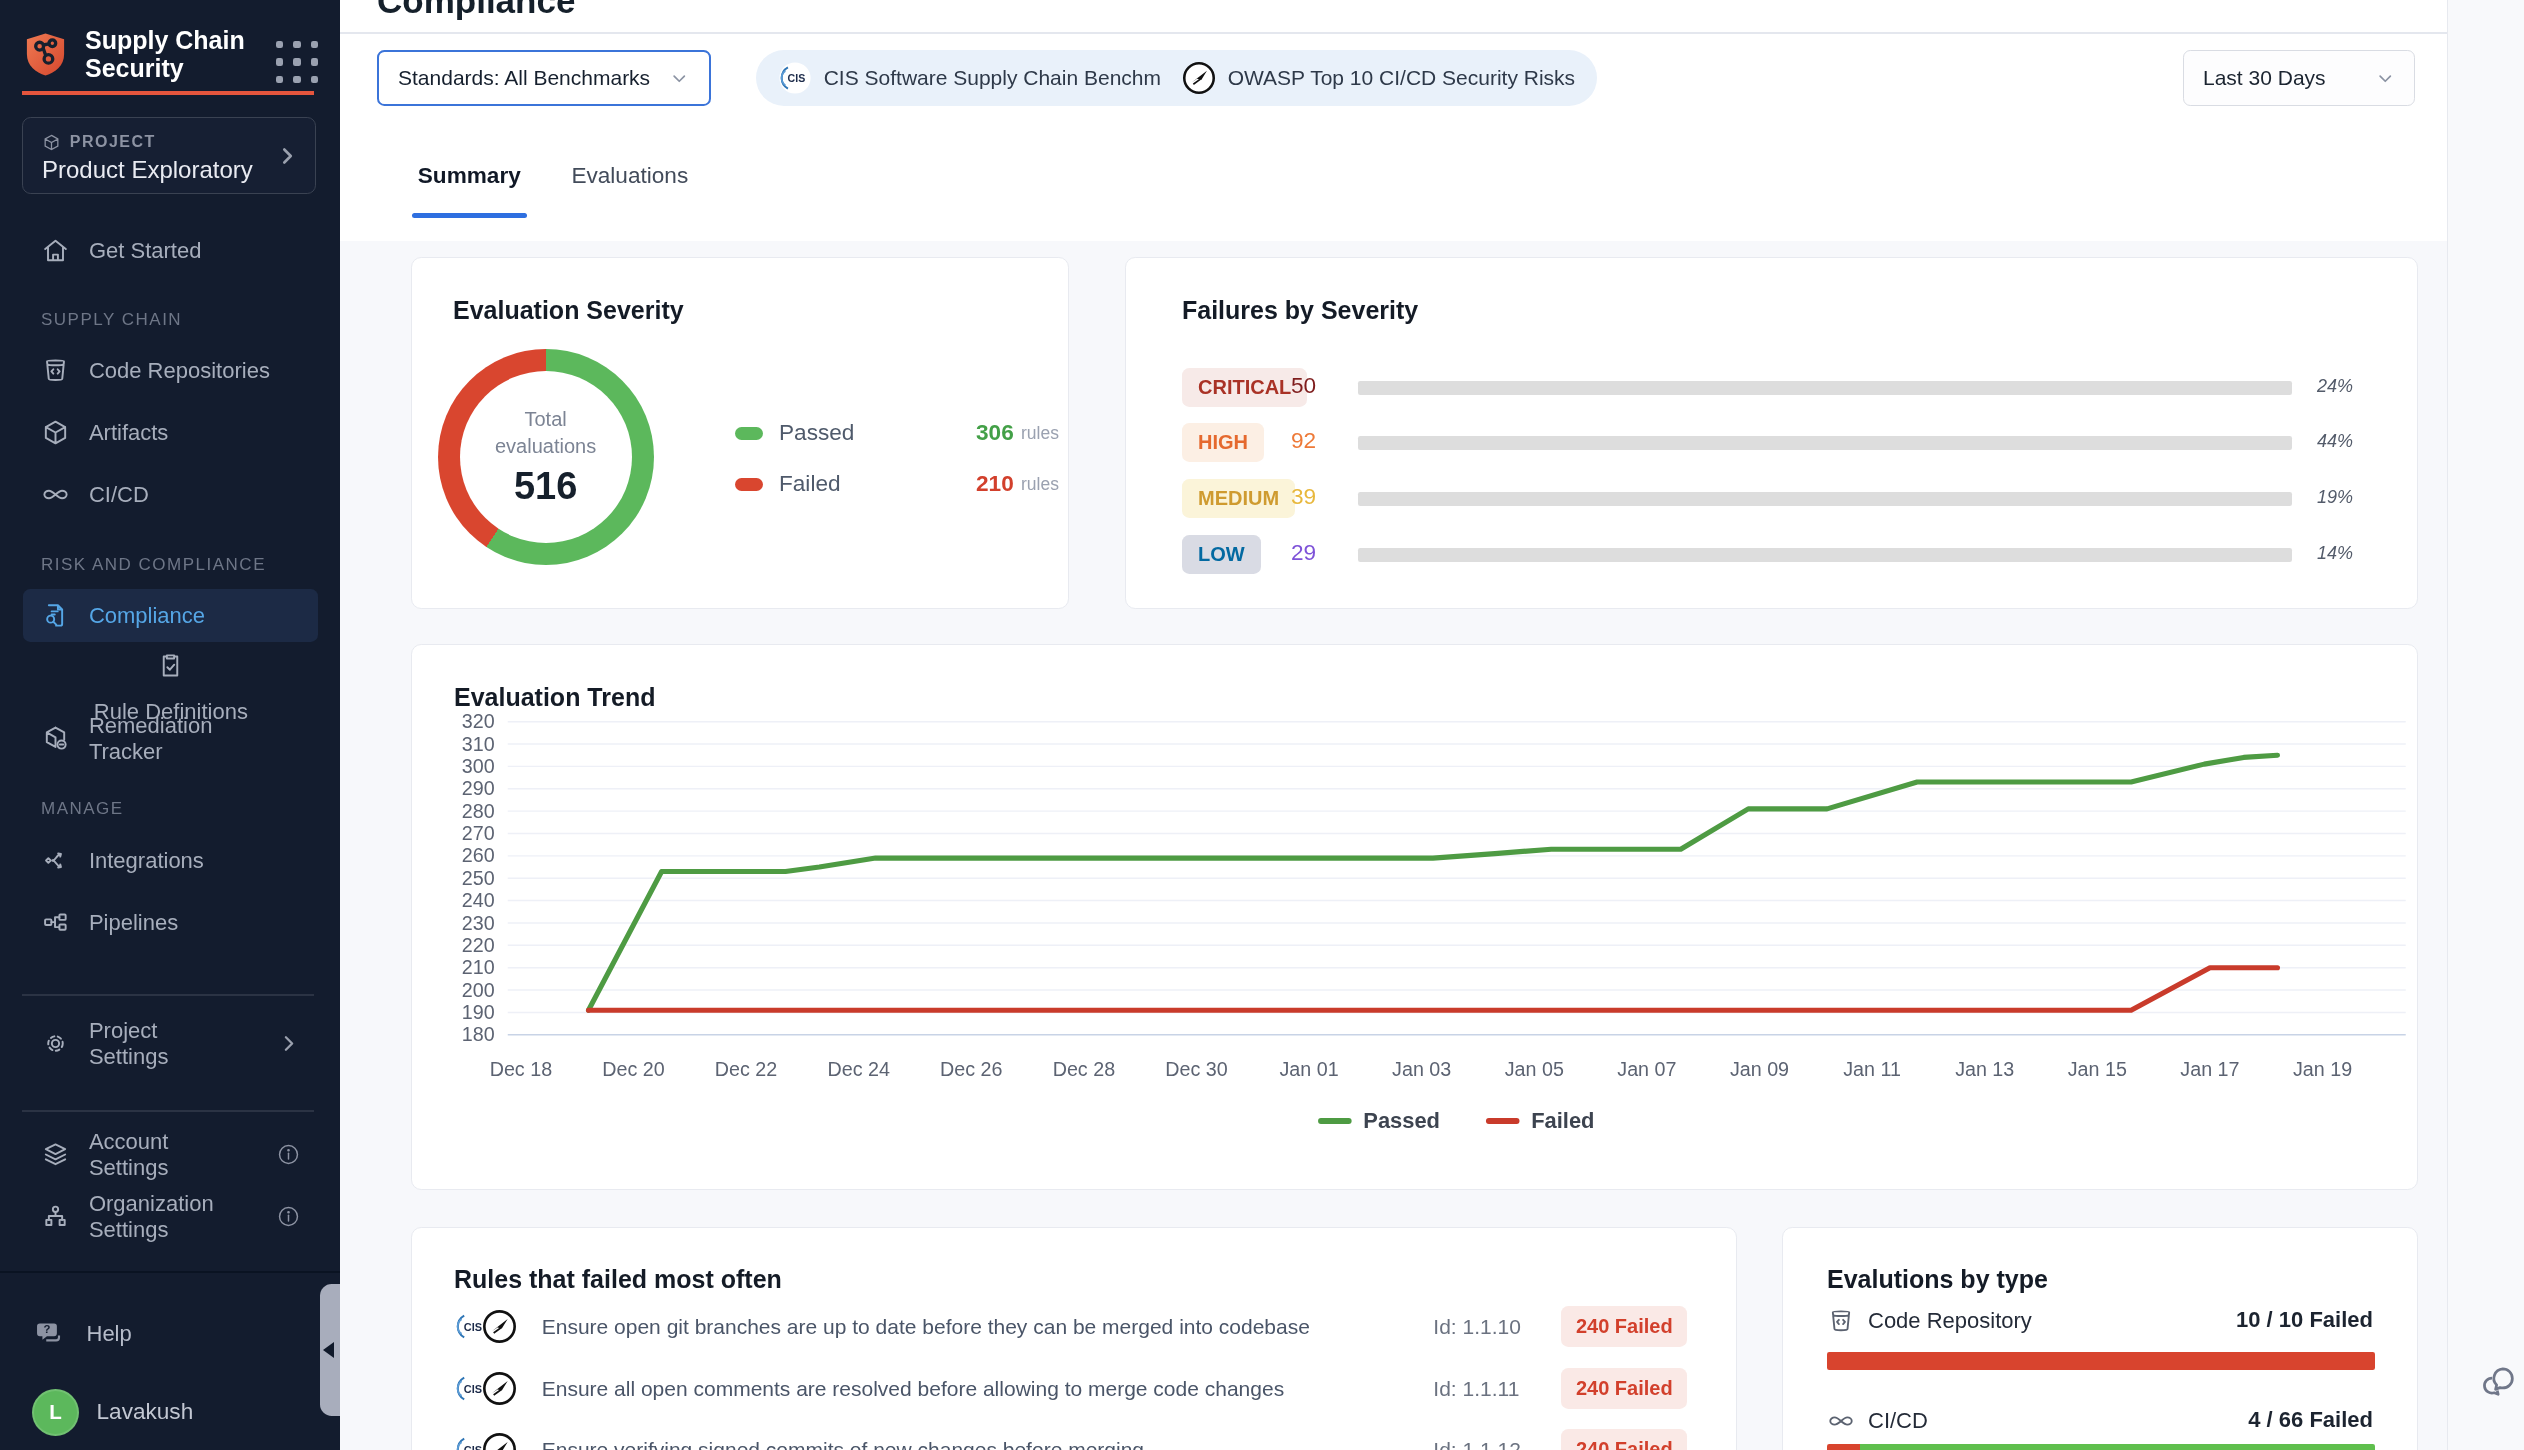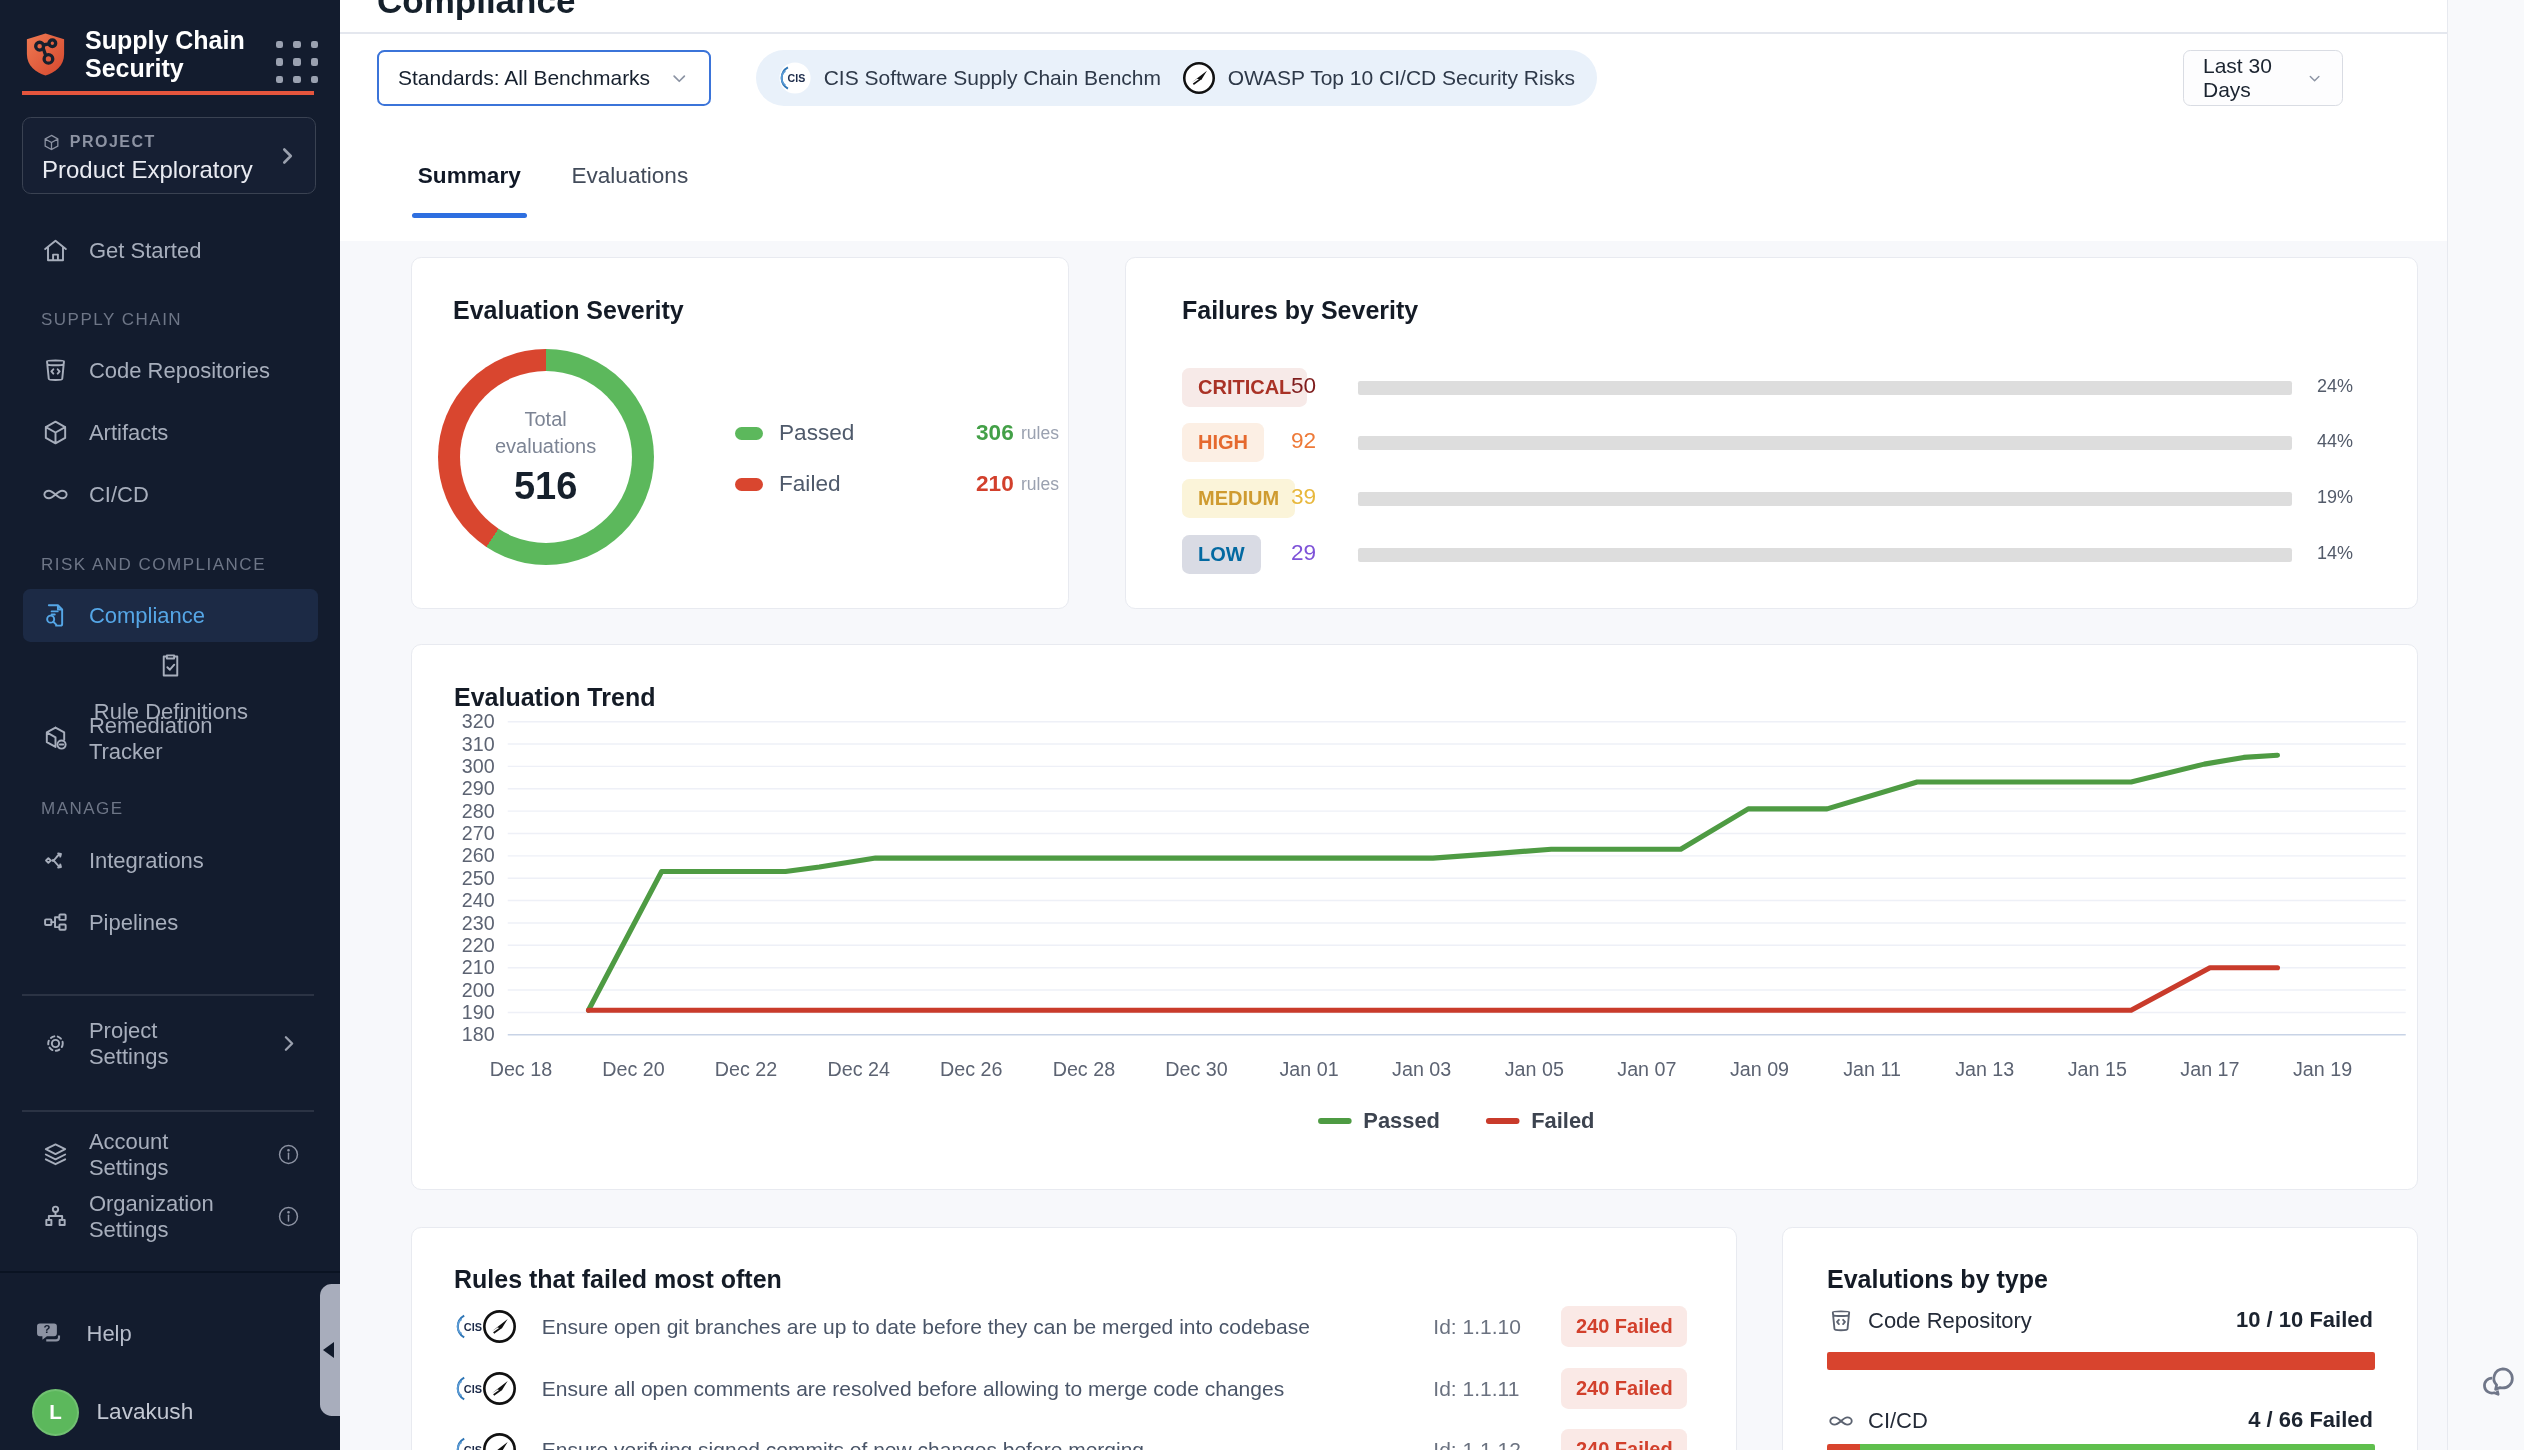--- a/index.html
+++ b/index.html
@@ -48,21 +48,21 @@
   .main { position:absolute; left:340px; top:0; width:2107px; height:1451px; background:#fff; }
   .page-title { position:absolute; left:37px; top:-19px; font-size:35px; font-weight:700; color:#15202b; }
   .top-divider { position:absolute; left:0; top:32px; width:2107px; height:1.5px; background:#e4e7ee; }
 
   .filter-row { position:absolute; left:0; top:44px; width:2107px; height:70px; }
   .std-dd { position:absolute; left:37px; top:5.8px; height:56px; padding:0 19px; background:#fff;
     border:2.2px solid #3b74d9; border-radius:7.3px; display:flex; align-items:center; gap:19px;
     font-size:21px; color:#16202e; cursor:pointer; }
   .chip { position:absolute; top:5.8px; height:56px; border-radius:28px; background:#e9f1fa;
     display:flex; align-items:center; gap:11.7px; padding:0 22px; font-size:21px; color:#2e3949; cursor:pointer; }
-  .range-dd { position:absolute; left:1843px; top:5.8px; width:160px; height:56px; background:#fdfdfe;
+  .range-dd { position:absolute; left:1843px; top:5.8px; width:232px; height:56px; background:#fdfdfe;
     border:1.5px solid #d9dce3; border-radius:7.3px; display:flex; align-items:center;
     justify-content:space-between; padding:0 19px; font-size:21px; color:#1b2430; cursor:pointer; }
 
   .tabs { position:absolute; left:72px; top:153px; display:flex; gap:39px; }
   .tab { font-size:22.6px; color:#424b5a; padding:10.2px 5.8px 29px 5.8px; cursor:pointer; position:relative; }
   .tab.active { color:#101826; font-weight:700; }
   .tab.active:after { content:""; position:absolute; left:0; right:0; bottom:0; height:5.1px;
     background:#2e6fe0; border-radius:2.9px; }
 
   .content-bg { position:absolute; left:0; top:241px; width:2107px; height:1210px; background:#f7f8fb; }
@@ -82,21 +82,21 @@
   .bk-leg-unit { font-size:17.5px; color:#9aa1b0; margin-left:7.3px; }
 
   
   .sev-row { position:absolute; left:0; width:100%; height:56px; }
   .sev-badge { position:absolute; left:56px; top:8px; height:39px; border-radius:7.3px;
     display:flex; align-items:center; padding:0 16px; font-size:20px; font-weight:700; }
   .sev-count { position:absolute; left:165px; top:13px; font-size:22.6px; }
   .sev-track { position:absolute; left:232px; top:20.5px; width:934px; height:14.6px; background:#dddddd;
     border-radius:2.2px; overflow:hidden; }
   .sev-fill { height:100%; border-radius:2.2px 0 0 2.2px; }
-  .sev-pct { position:absolute; left:1191px; top:16px; font-size:18px; color:#535b6a; }
+  .sev-pct { position:absolute; left:1191px; top:16px; font-size:18px; color:#535b6a;font-style:italic; }
 
   
   .rule-row { position:absolute; left:42px; width:1242px; height:47px; display:flex; align-items:center; }
   .logo-circ { width:35px; height:35px; border-radius:50%; background:#fff; flex:0 0 35px; }
   .rule-text { font-size:21px; color:#4a5568; margin-left:25px; flex:1; }
   .rule-id { font-size:21px; color:#6b7280; width:128px; }
   .rule-badge { background:#fae9e6; color:#d2402c; font-size:20px; font-weight:700;
     padding:8.8px 14.6px; border-radius:7.3px; margin-right:8.8px; white-space:nowrap; }
 
   

